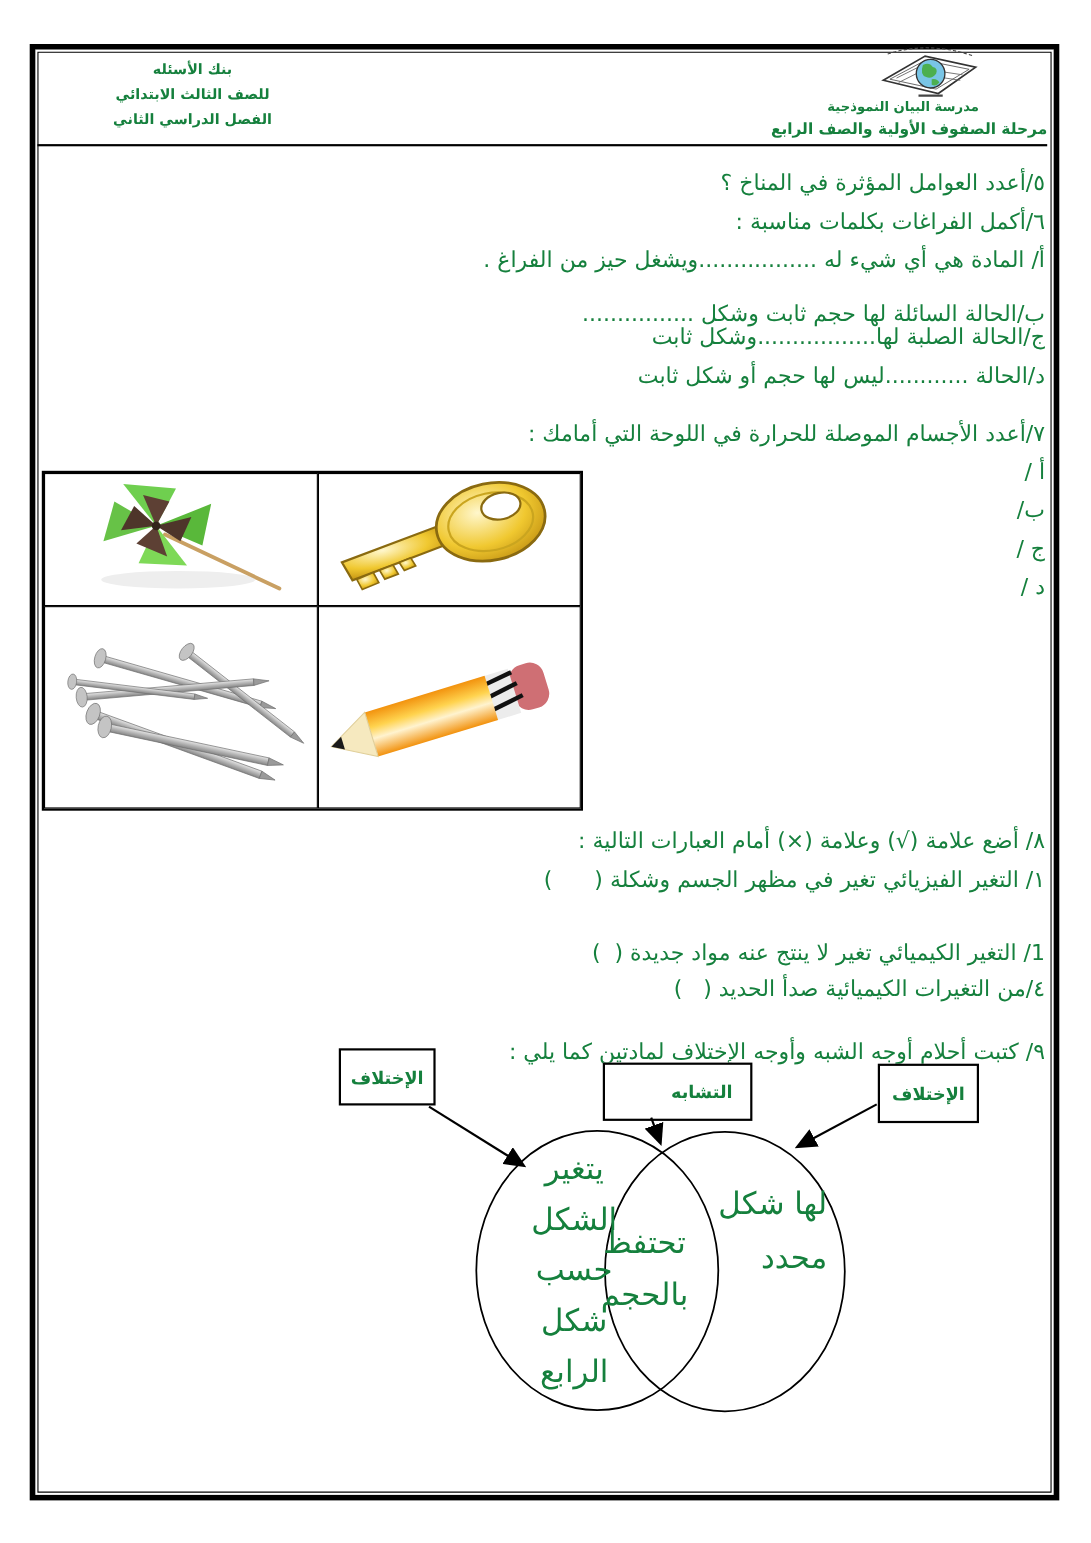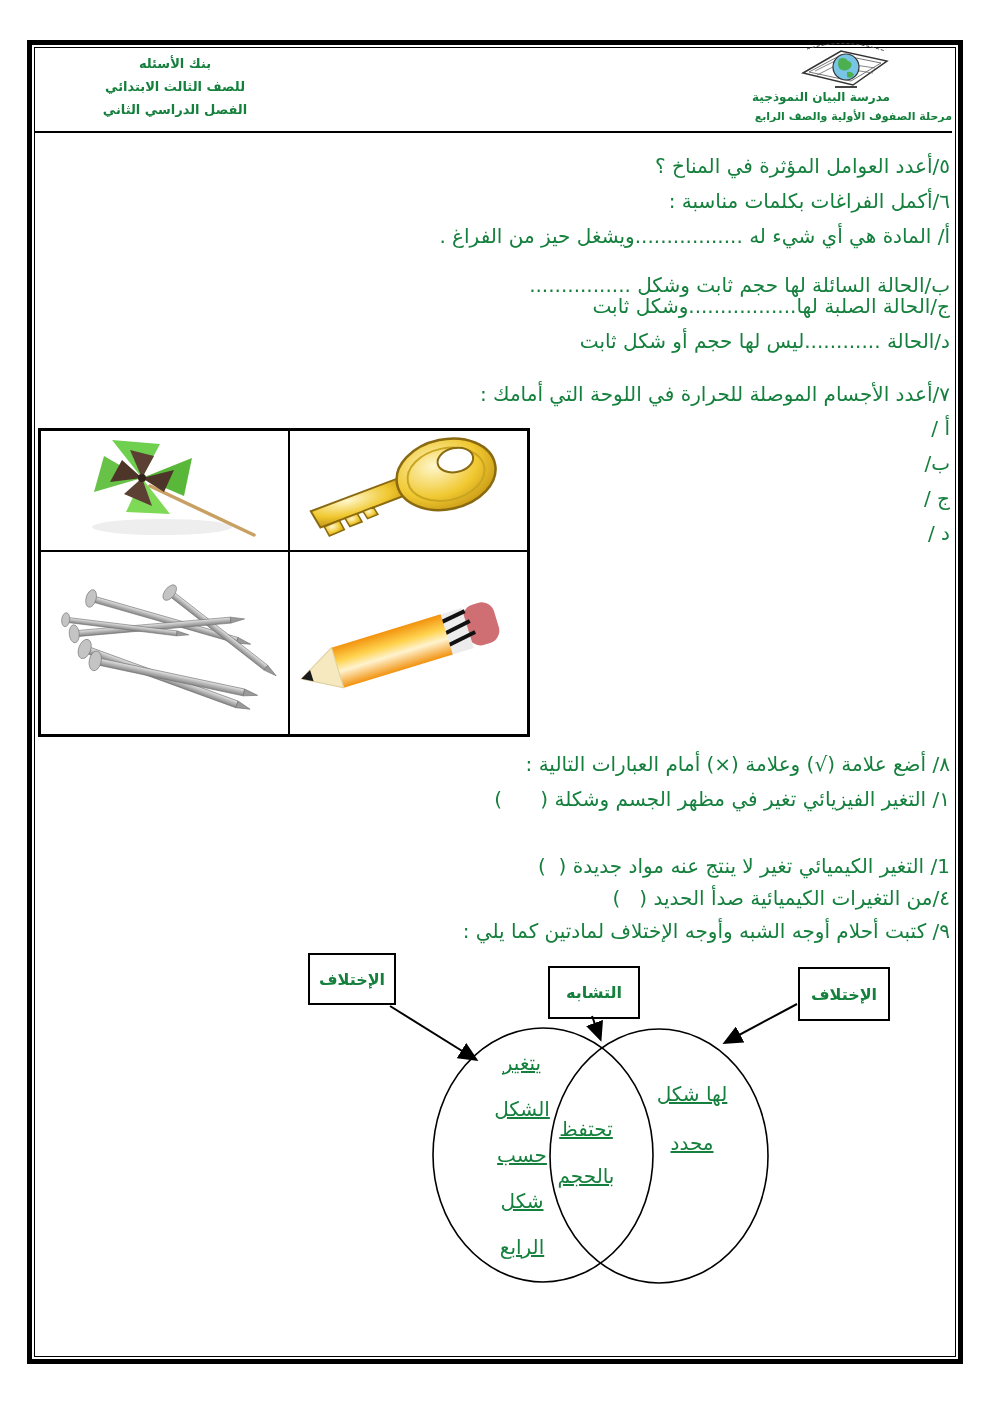--- a/index.html
+++ b/index.html
@@ -4,38 +4,38 @@
 <style>
   html,body{margin:0;padding:0;background:#fff;}
   .page{position:relative;width:992px;height:1403px;background:#fff;overflow:hidden;
         font-family:"DejaVu Sans",sans-serif;color:#15803d;}
   .frame{position:absolute;left:27px;top:40px;width:926px;height:1314px;
          border:5px solid #000;box-shadow:inset 0 0 0 2px #fff, inset 0 0 0 3px #000;}
   .hsep{position:absolute;left:34px;top:131px;width:918px;height:2px;background:#000;}
   .bank{position:absolute;left:60px;top:52px;width:230px;text-align:center;
         font-weight:bold;font-size:13px;line-height:23px;direction:rtl;}
   .school-name{position:absolute;right:102px;top:90px;font-size:12px;font-weight:bold;direction:rtl;white-space:nowrap;}
-  .stage{position:absolute;right:40px;top:110px;font-size:11px;font-weight:bold;direction:rtl;white-space:nowrap;}
+  .stage{position:absolute;right:40px;top:110px;font-size:14px;font-weight:bold;direction:rtl;white-space:nowrap;}
   .logo{position:absolute;left:795px;top:41px;}
   .line{position:absolute;right:42px;direction:rtl;text-align:left;font-size:20px;
         line-height:28px;white-space:pre;}
   .obj-table{position:absolute;left:38px;top:428px;display:grid;
              grid-template-columns:249px 239px;grid-template-rows:121px 184px;
              border:2px solid #000;background:#fff;}
   .cell{border:1px solid #000;display:flex;align-items:center;justify-content:center;overflow:hidden;}
   .vbox{position:absolute;border:2px solid #000;background:#fff;display:flex;
         align-items:center;justify-content:center;font-weight:bold;font-size:16px;direction:rtl;}
   .vbox-left{left:308px;top:953px;width:84px;height:48px;}
-  .vbox-mid{left:548px;top:966px;width:88px;height:49px;}
+  .vbox-mid{left:548px;top:966px;width:88px;height:49px;padding-left:44px;}
   .vbox-right{left:798px;top:967px;width:88px;height:50px;}
   .vennsvg{position:absolute;left:380px;top:995px;}
-  .vcol{position:absolute;text-align:center;font-size:20px;direction:rtl;white-space:nowrap;text-decoration:underline;}
+  .vcol{position:absolute;text-align:center;font-size:28px;direction:rtl;white-space:nowrap;}
   .vcol-left{left:470px;top:1040px;width:104px;line-height:46px;}
   .vcol-mid{left:536px;top:1106px;width:100px;line-height:47px;}
-  .vcol-right{left:632px;top:1070px;width:120px;line-height:49px;}
+  .vcol-right{left:632px;top:1070px;width:120px;line-height:49px;text-align:right;}
 </style>
 </head>
 <body>
 
 <div class="page">
   <div class="frame"></div>
   <div class="hsep"></div>
 
   <div class="bank">
     <div>بنك الأسئله</div>
@@ -170,21 +170,21 @@
         </g>
       </svg>
     </div>
   </div>
 
   <div class="line" style="top:750px">٨/ أضع علامة (√) وعلامة (×) أمام العبارات التالية :</div>
   <div class="line" style="top:785px">١/ التغير الفيزيائي تغير في مظهر الجسم وشكلة (      )</div>
   <div class="line" style="top:852px">1/ التغير الكيميائي تغير لا ينتج عنه مواد جديدة (  )</div>
   <div class="line" style="top:884px">٤/من التغيرات الكيميائية صدأ الحديد (   )</div>
 
-  <div class="line" style="top:917px">٩/ كتبت أحلام أوجه الشبه وأوجه الإختلاف لمادتين كما يلي :</div>
+  <div class="line" style="top:942px">٩/ كتبت أحلام أوجه الشبه وأوجه الإختلاف لمادتين كما يلي :</div>
 
   <div class="vbox vbox-left">الإختلاف</div>
   <div class="vbox vbox-mid">التشابه</div>
   <div class="vbox vbox-right">الإختلاف</div>
 
   <svg class="vennsvg" width="420" height="310" viewBox="0 0 420 310">
     <defs>
       <marker id="arrow" markerWidth="10" markerHeight="9" refX="8" refY="4.5" orient="auto">
         <polygon points="0,0 10,4.5 0,9" fill="#000"></polygon>
       </marker>

